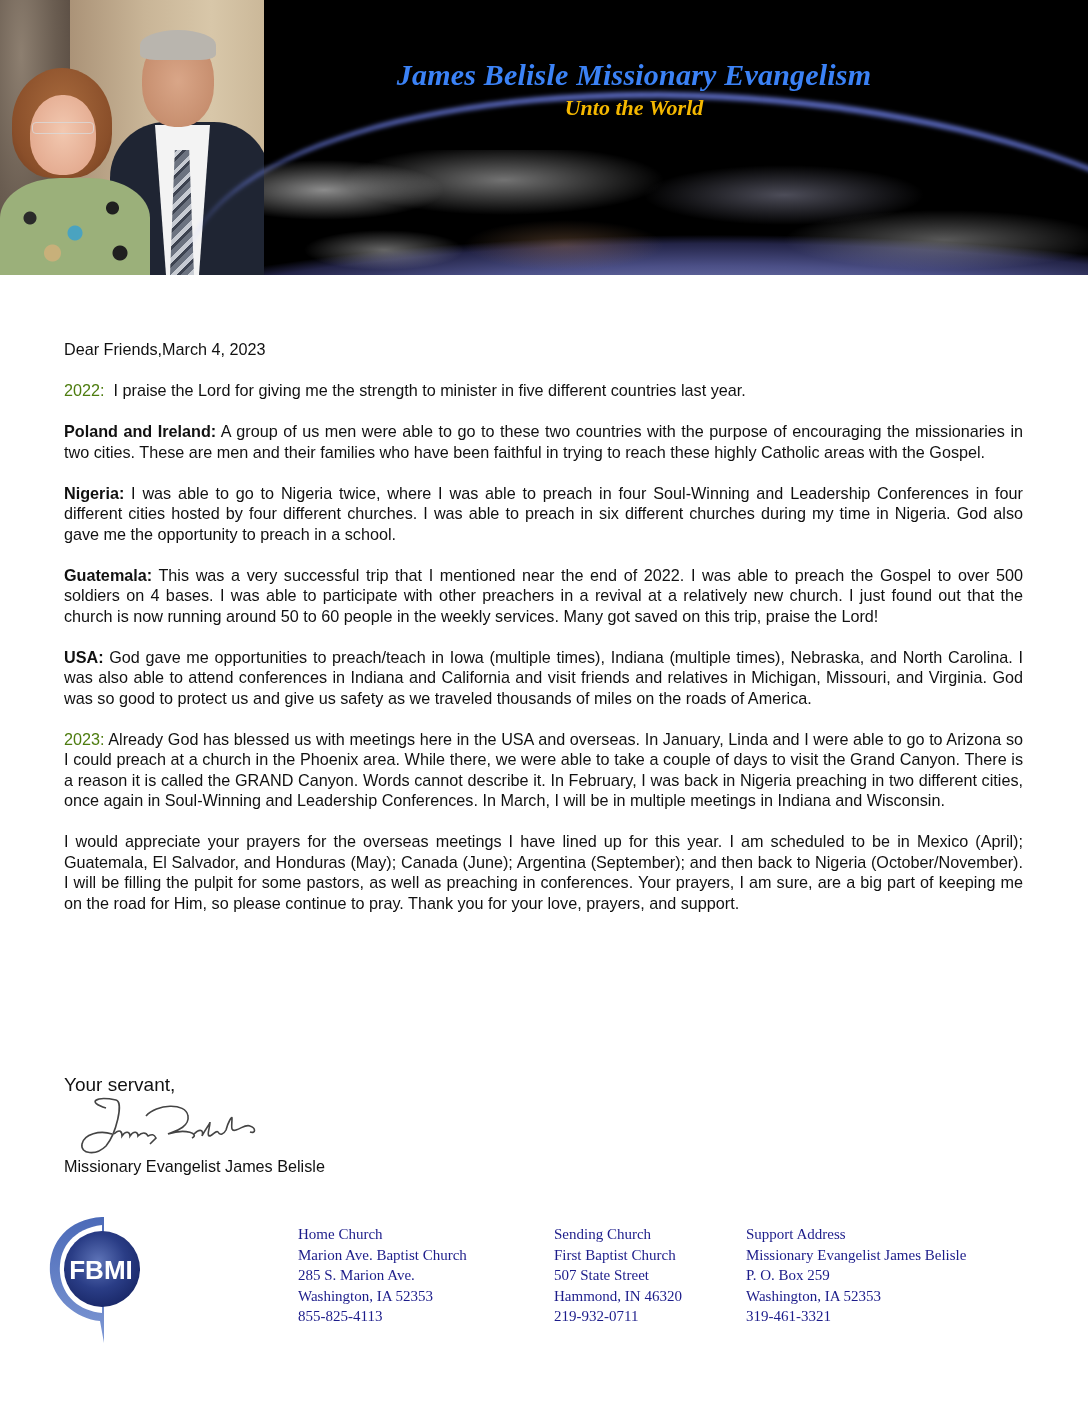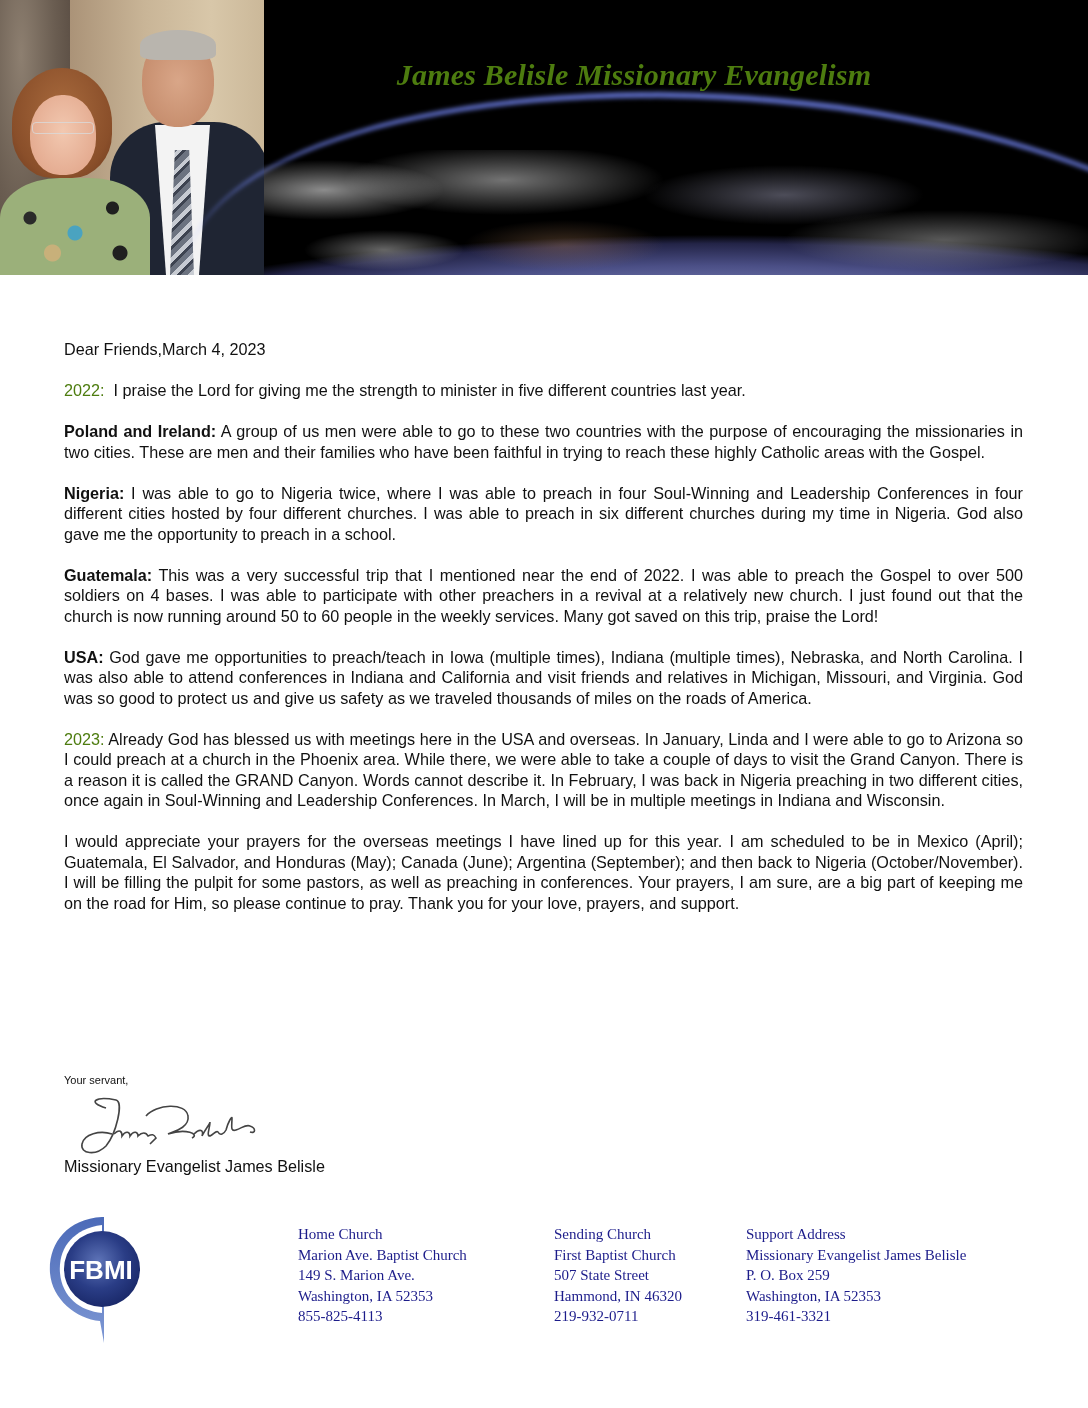--- a/index.html
+++ b/index.html
@@ -41,34 +41,34 @@
            border-top:6px solid rgba(120,140,255,.75); filter:blur(2px); transform:rotate(4deg); }
   .space .clouds { position:absolute; left:0; top:150px; width:824px; height:125px;
            background:
              radial-gradient(ellipse 120px 30px at 60px 40px, rgba(255,255,255,.55), transparent),
              radial-gradient(ellipse 160px 35px at 240px 30px, rgba(255,255,255,.45), transparent),
              radial-gradient(ellipse 140px 30px at 520px 45px, rgba(220,220,255,.35), transparent),
              radial-gradient(ellipse 100px 25px at 300px 95px, rgba(180,130,90,.35), transparent),
              radial-gradient(ellipse 160px 30px at 680px 90px, rgba(255,255,255,.35), transparent),
              radial-gradient(ellipse 80px 20px at 120px 100px, rgba(255,255,255,.4), transparent); }
   .banner-title { position:absolute; left:264px; top:58px; width:740px; text-align:center;
-           font-family:"Liberation Serif", serif; font-style:italic; font-weight:bold; font-size:30px; color:#4d7c0f; letter-spacing:0.2px; }
+           font-family:"Liberation Serif", serif; font-style:italic; font-weight:bold; font-size:30px; color:#3b82f6; letter-spacing:0.2px; }
   .banner-sub { position:absolute; left:264px; top:95px; width:740px; text-align:center;
            font-family:"Liberation Serif", serif; font-style:italic; font-weight:bold; font-size:22px; color:#f5b800; }
 
   
   .letter { position:absolute; left:64px; top:339px; width:959px; font-size:16.2px; line-height:20.5px; }
   .letter p { margin:0 0 20.5px 0; text-align:justify; }
   .row { display:flex; justify-content:flex-start; margin-bottom:20.5px; }
   .red { color:#4d7c0f; font-weight:normal; }
   .b { font-weight:bold; }
 
   .signature { position:absolute; left:76px; top:1094px; width:200px; height:66px; }
   .sign-name { position:absolute; left:64px; top:1157px; font-size:16.2px; }
-  .closing { position:absolute; left:64px; top:1074px; font-size:11px; }
+  .closing { position:absolute; left:64px; top:1074px; font-size:19px; }
 
   
   .logo { position:absolute; left:46px; top:1215px; width:100px; height:130px; }
   .footer-col { position:absolute; top:1224px; font-family:"Liberation Serif", serif; font-size:15px; line-height:20.6px; color:#1c1c8a; }
   .footer-col div { white-space:nowrap; }
 </style>
 </head>
 <body>
 
 <div class="banner">
@@ -82,20 +82,21 @@
     <div class="woman-top"></div>
     <div class="woman-hair"></div>
     <div class="woman-face"></div>
     <div class="woman-glasses"></div>
   </div>
   <div class="space">
     <div class="atmo"></div>
     <div class="clouds"></div>
   </div>
   <div class="banner-title">James Belisle Missionary Evangelism</div>
+  <div class="banner-sub">Unto the World</div>
 </div>
 
 <div class="letter">
   <div class="row">
     <span>Dear Friends,</span>
     <span>March 4, 2023</span>
   </div>
   <p><span class="red">2022:</span><span style="white-space:pre">  I praise the Lord for giving me the strength to minister in five different countries last year.</span></p>
   <p><span class="b">Poland and Ireland:</span><span> A group of us men were able to go to these two countries with the purpose of encouraging the missionaries in two cities. These are men and their families who have been faithful in trying to reach these highly Catholic areas with the Gospel.</span></p>
   <p><span class="b">Nigeria:</span><span> I was able to go to Nigeria twice, where I was able to preach in four Soul-Winning and Leadership Conferences in four different cities hosted by four different churches. I was able to preach in six different churches during my time in Nigeria. God also gave me the opportunity to preach in a school.</span></p>
@@ -128,21 +129,21 @@
   </defs>
   <path d="M56 2 C 20 4, 2 30, 4 58 C 6 84, 30 104, 54 106 L 58 128 L 58 2 Z" fill="url(#arc)"></path>
   <path d="M56 10 C 26 14, 12 34, 14 58 C 16 82, 34 96, 56 98 Z" fill="#ffffff"></path>
   <circle cx="56" cy="54" r="38" fill="url(#lg)"></circle>
   <text x="55" y="64" text-anchor="middle" font-family="Liberation Sans, sans-serif" font-weight="bold" font-size="26" fill="#ffffff">FBMI</text>
 </svg>
 
 <div class="footer-col" style="left:298px;">
   <div>Home Church</div>
   <div>Marion Ave. Baptist Church</div>
-  <div>149 S. Marion Ave.</div>
+  <div>285 S. Marion Ave.</div>
   <div>Washington, IA 52353</div>
   <div>855-825-4113</div>
 </div>
 <div class="footer-col" style="left:554px;">
   <div>Sending Church</div>
   <div>First Baptist Church</div>
   <div>507 State Street</div>
   <div>Hammond, IN 46320</div>
   <div>219-932-0711</div>
 </div>

